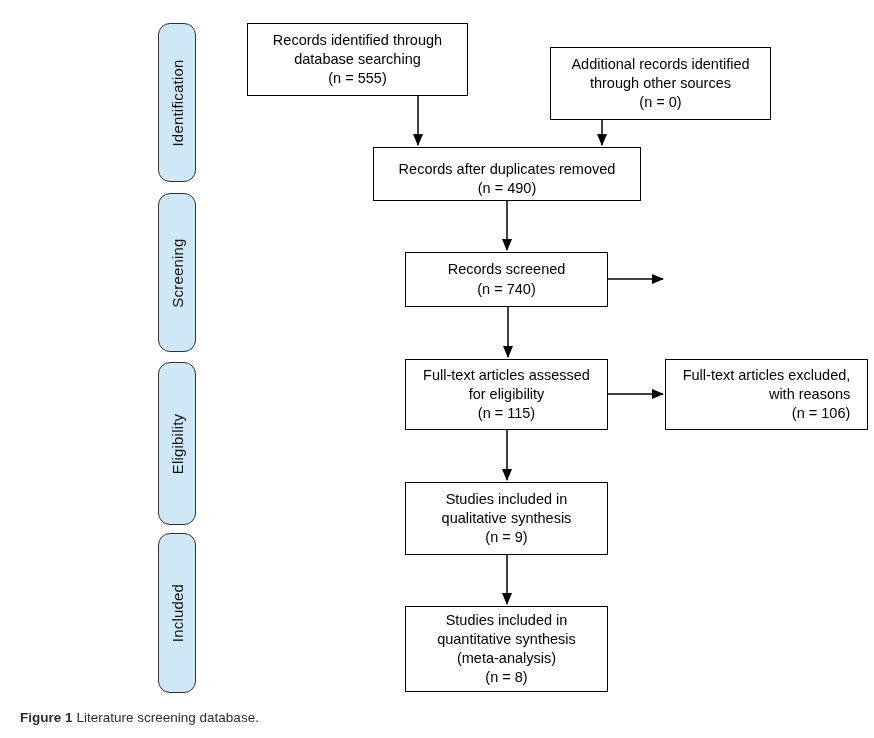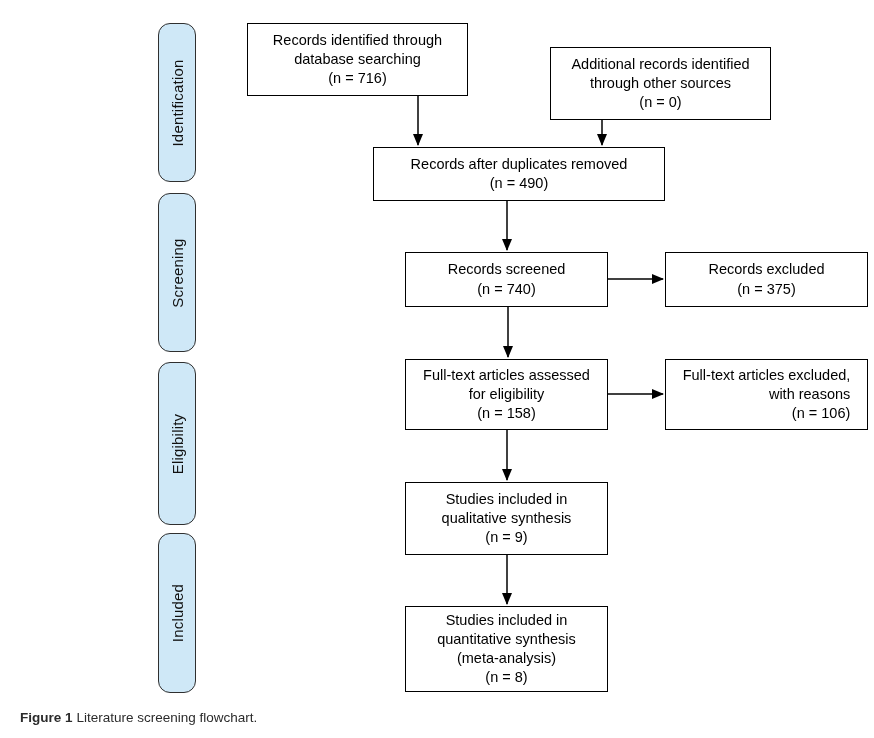--- a/index.html
+++ b/index.html
@@ -87,58 +87,54 @@
   <div class="stage" style="top:362px; height:163px;">
     <span class="stage-label">Eligibility</span>
   </div>
   <div class="stage" style="top:533px; height:160px;">
     <span class="stage-label">Included</span>
   </div>
 
   <div class="fbox" style="left:247px; top:23px; width:221px; height:73px;">
     <span class="fbox-text">Records identified through
 database searching
-(n = 716)</span>
+(n = 555)</span>
   </div>
   <div class="fbox" style="left:550px; top:23px; width:221px; height:73px;margin-top:24px;">
     <span class="fbox-text">Additional records identified
 through other sources
 (n = 0)</span>
   </div>
-  <div class="fbox" style="left:373px; top:147px; width:292px; height:54px;">
+  <div class="fbox" style="left:373px; top:147px; width:268px; height:54px;align-items:flex-end;">
     <span class="fbox-text">Records after duplicates removed
 (n = 490)</span>
   </div>
   <div class="fbox" style="left:405px; top:252px; width:203px; height:55px;">
     <span class="fbox-text">Records screened
 (n = 740)</span>
   </div>
-  <div class="fbox" style="left:665px; top:252px; width:203px; height:55px;">
-    <span class="fbox-text">Records excluded
-(n = 375)</span>
-  </div>
   <div class="fbox" style="left:405px; top:359px; width:203px; height:71px;">
     <span class="fbox-text">Full-text articles assessed
 for eligibility
-(n = 158)</span>
+(n = 115)</span>
   </div>
   <div class="fbox" style="left:665px; top:359px; width:203px; height:71px;text-align:right;">
     <span class="fbox-text">Full-text articles excluded,
 with reasons
 (n = 106)</span>
   </div>
   <div class="fbox" style="left:405px; top:482px; width:203px; height:73px;">
     <span class="fbox-text">Studies included in
 qualitative synthesis
 (n = 9)</span>
   </div>
   <div class="fbox" style="left:405px; top:606px; width:203px; height:86px;">
     <span class="fbox-text">Studies included in
 quantitative synthesis
 (meta-analysis)
 (n = 8)</span>
   </div>
 
   <div class="caption">
-    <b>Figure 1</b><span>Literature screening flowchart.</span>
+    <b>Figure 1</b><span>Literature screening database.</span>
   </div>
 
 </div>
 
 </body></html>

